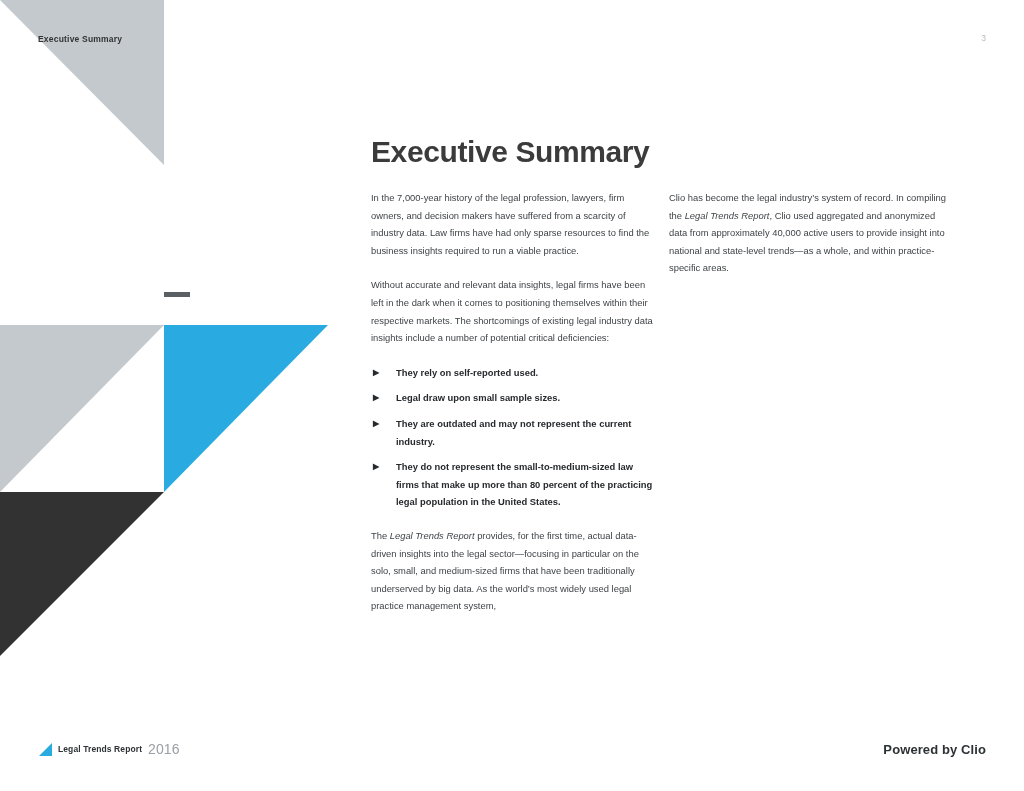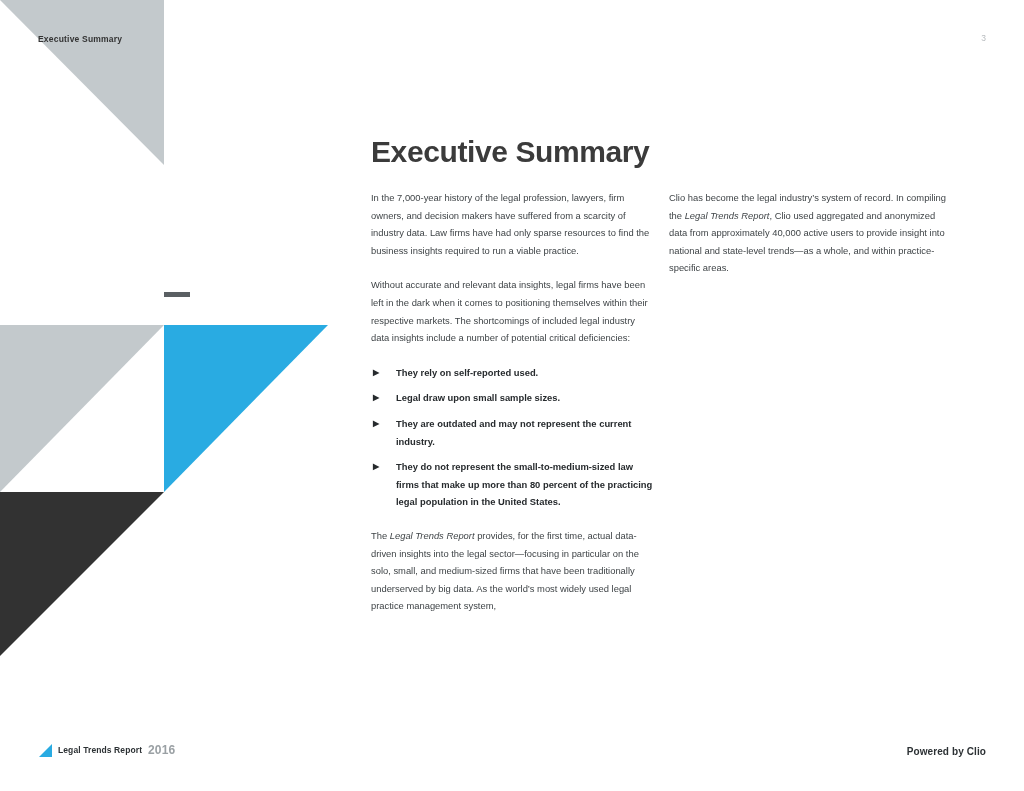--- a/index.html
+++ b/index.html
@@ -134,29 +134,28 @@
     border-left: 13px solid transparent;
     border-bottom: 13px solid #29abe2;
   }
   #footer-brand {
     font-size: 8.5px;
     font-weight: bold;
     color: #2c3134;
     letter-spacing: .1px;
   }
   #footer-year {
-    font-size: 12px;
+    font-size: 14px;
     color: #9aa0a4;
     letter-spacing: .1px;
-    font-weight: bold;
   }
   #footer-right {
     position: absolute;
     right: 38px; bottom: 34px;
-    font-size: 10px;
+    font-size: 13px;
     font-weight: bold;
     color: #2c3134;
     letter-spacing: .1px;
   }
 </style>
 </head>
 <body>
 
 <div id="page">
 
@@ -168,21 +167,21 @@
 
   <div id="running-head">Executive Summary</div>
   <div id="page-number">3</div>
 
   <h1 id="page-title">Executive Summary</h1>
 
   <div class="col" id="col-left">
 
     <p class="para">In the 7,000-year history of the legal profession, lawyers, firm owners, and decision makers have suffered from a scarcity of industry data. Law firms have had only sparse resources to find the business insights required to run a viable practice.</p>
 
-    <p class="para">Without accurate and relevant data insights, legal firms have been left in the dark when it comes to positioning themselves within their respective markets. The shortcomings of included legal industry data insights include a number of potential critical deficiencies:</p>
+    <p class="para">Without accurate and relevant data insights, legal firms have been left in the dark when it comes to positioning themselves within their respective markets. The shortcomings of existing legal industry data insights include a number of potential critical deficiencies:</p>
 
     <ul class="bullets">
       <li class="bullet-item">
         <span class="bullet-marker">▶</span>
         <span>They rely on self-reported used.</span>
       </li>
       <li class="bullet-item">
         <span class="bullet-marker">▶</span>
         <span>Legal draw upon small sample sizes.</span>
       </li>

